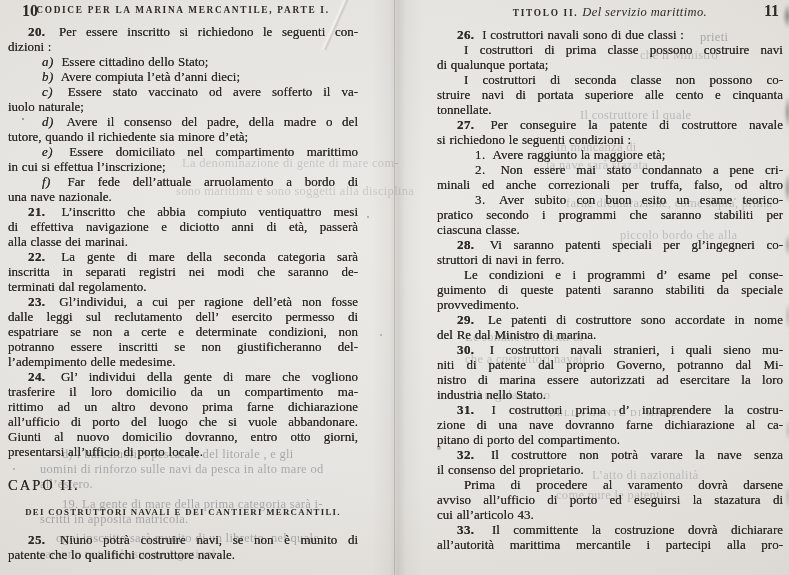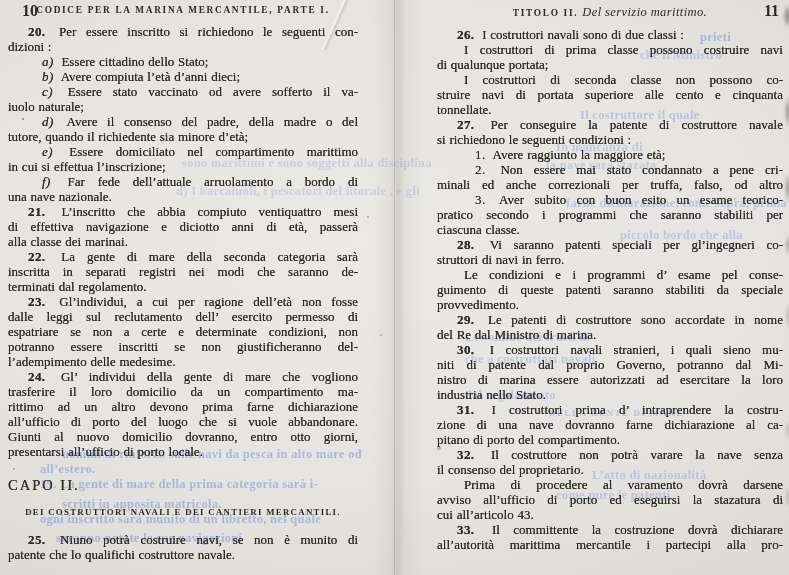--- a/index.html
+++ b/index.html
@@ -52,22 +52,22 @@
       416px 329px 0 1px rgba(55,52,46,.30),
       -9px 350px 0 rgba(55,52,46,.32),
       148px 432px 0 rgba(55,52,46,.25),
       676px 544px 0 rgba(55,52,46,.30),
       712px 80px 0 rgba(55,52,46,.22);
   }
   
   .ghost{position:absolute;inset:0;pointer-events:none;}
   .ghost .g{
     position:absolute;white-space:nowrap;
-    color:#1d4ed8;opacity:.30;filter:blur(.7px);
-    font-size:12.5px;letter-spacing:.3px;font-weight:bold;
+    color:#0f172a;opacity:.30;filter:blur(.7px);
+    font-size:12.5px;letter-spacing:.3px;
   }
   #ghost-left .g:nth-child(1){left:182px;top:156px;opacity:.16;}
   #ghost-left .g:nth-child(2){left:176px;top:172px;opacity:.15;margin-top:12px;}
   #ghost-left .g:nth-child(3){left:62px; top:447px;}
   #ghost-left .g:nth-child(4){left:40px; top:462px;}
   #ghost-left .g:nth-child(5){left:40px; top:477px;}
   #ghost-left .g:nth-child(6){left:62px; top:497px;}
   #ghost-left .g:nth-child(7){left:40px; top:512px;}
   #ghost-left .g:nth-child(8){left:56px; top:531px;}
   #ghost-left .g:nth-child(9){left:40px; top:547px;opacity:.22;}
@@ -131,20 +131,21 @@
 </head>
 <body>
 
 <div class="paper"></div>
 <div class="gutter"></div>
 <div class="fold-line"></div>
 <div class="crease"></div>
 <div class="specks"></div>
 
 <div class="ghost" id="ghost-left">
+    <div class="g">La denominazione di gente di mare com-</div>
     <div class="g">sono marittimi e sono soggetti alla disciplina</div>
     <div class="g">d) I barcaiuoli, i pescatori del litorale , e gli</div>
     <div class="g">uomini di rinforzo sulle navi da pesca in alto mare od</div>
     <div class="g">all’estero.</div>
     <div class="g">19. La gente di mare della prima categoria sarà i-</div>
     <div class="g">scritti in apposita matricola.</div>
     <div class="g">ogni inscritto sarà munito di un libretto, nel quale</div>
     <div class="g">saranno notate le sue navigazioni</div>
   </div>
 <div class="ghost" id="ghost-right">

